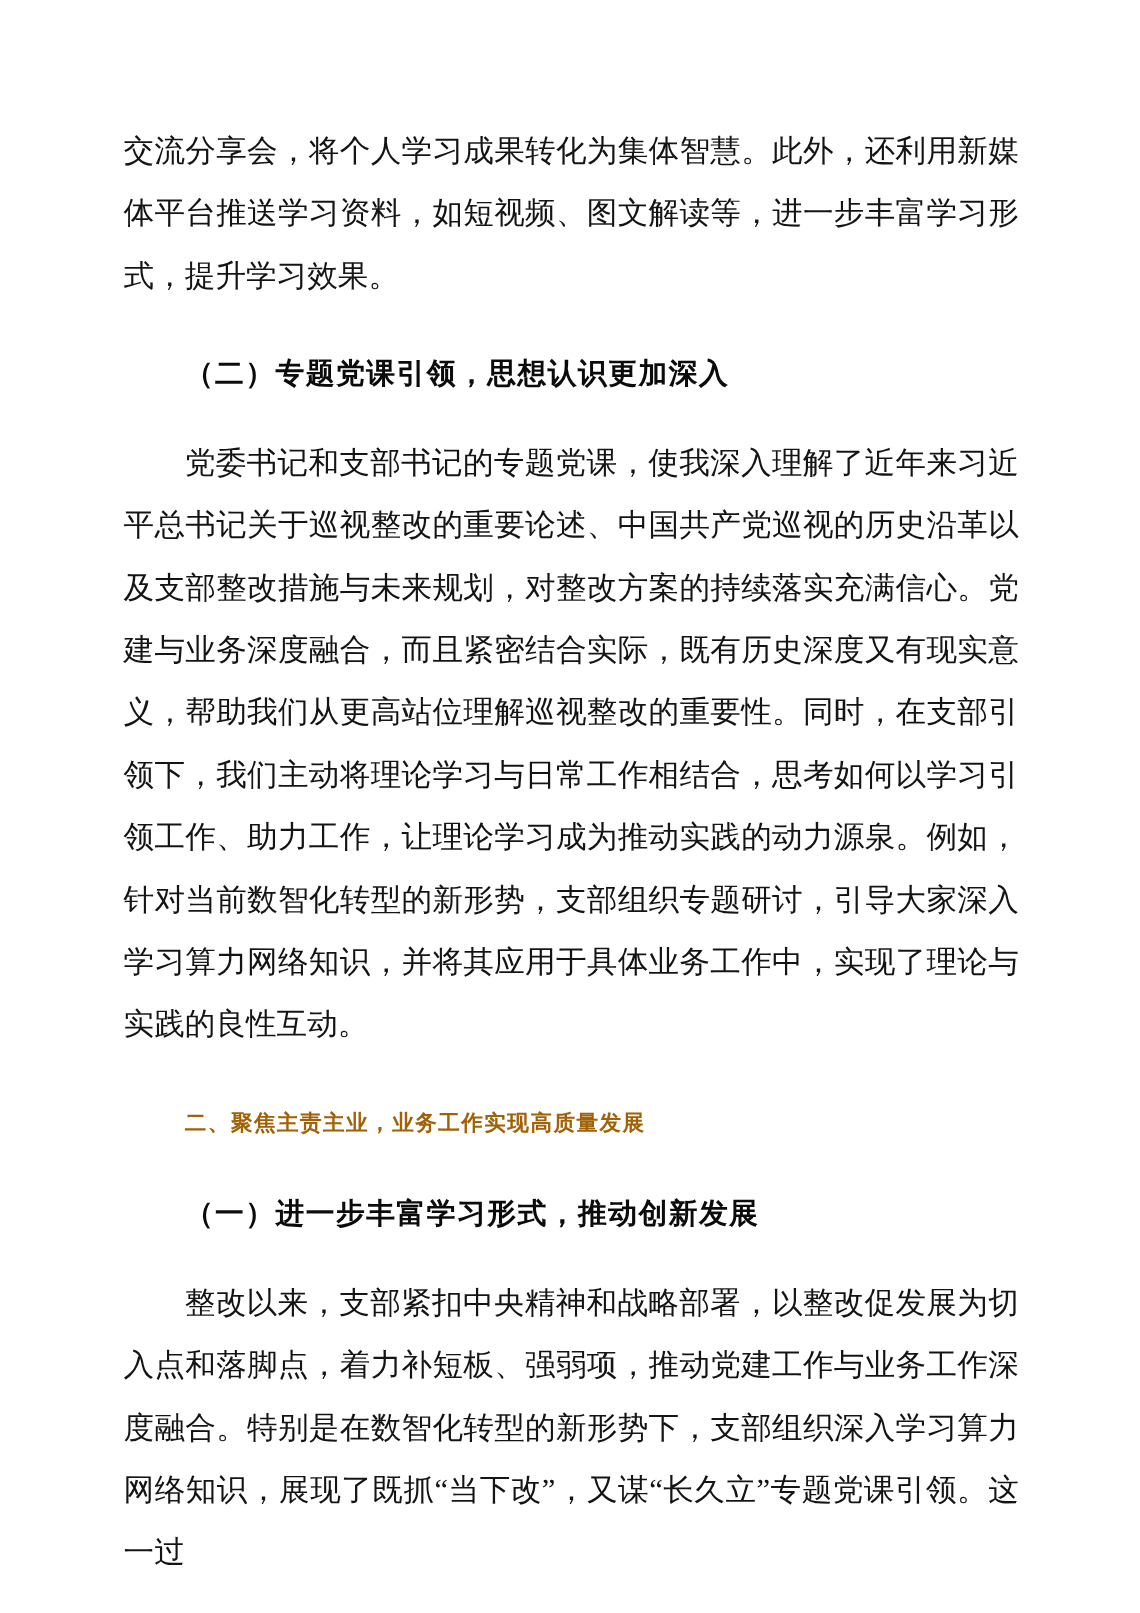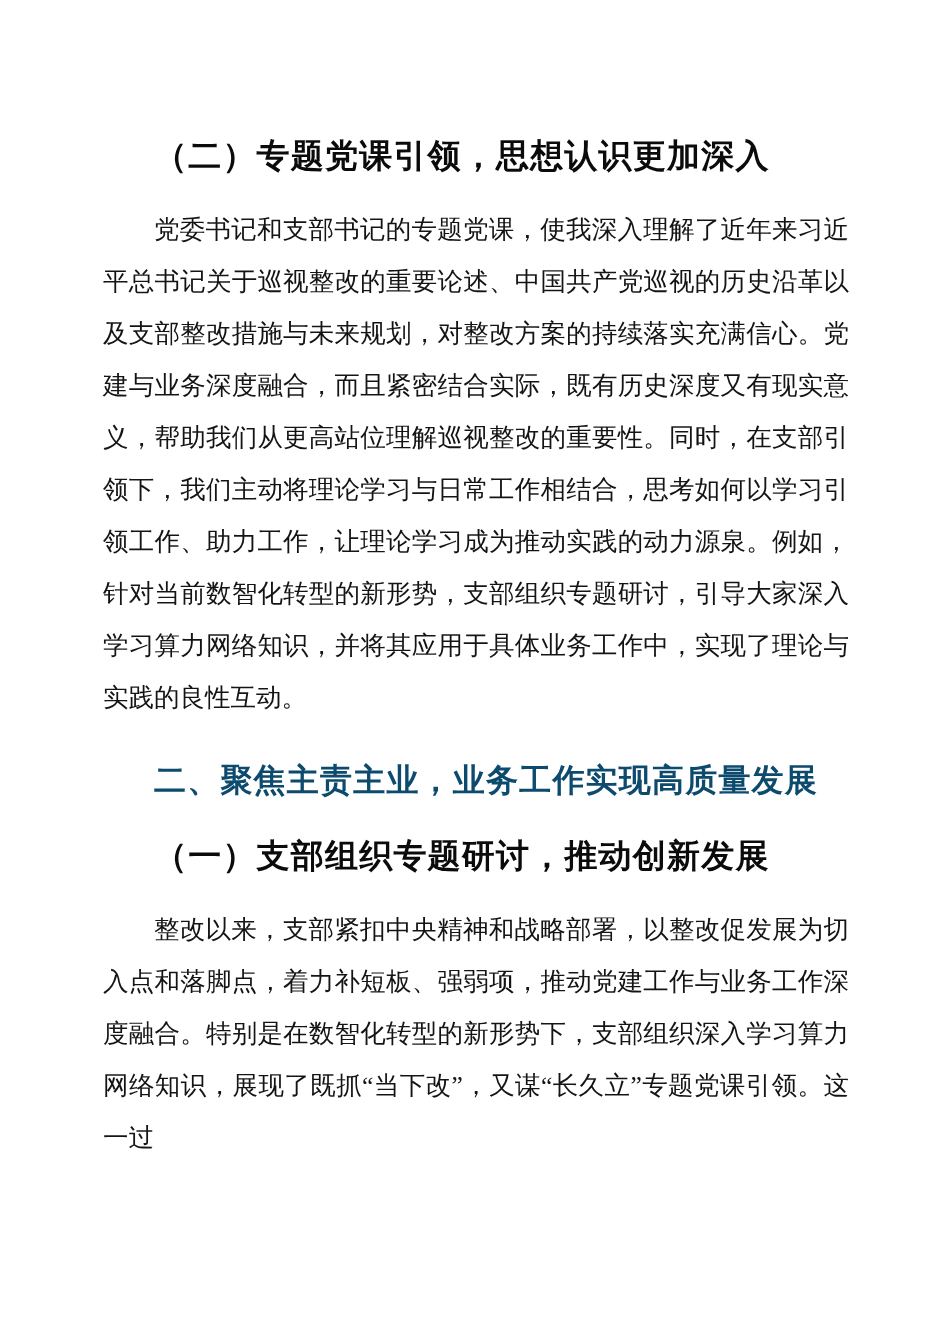--- a/index.html
+++ b/index.html
@@ -36,56 +36,57 @@
     font-weight: 400;
     word-break: break-all;
     -webkit-font-smoothing: antialiased;
   }
   .para.no-indent {
     text-indent: 0;
   }
   
   .heading {
     margin: 0;
-    font-size: 33px;
+    font-size: 24px;
     line-height: 52px;
     color: #0b0b0b;
     font-weight: 700;
     text-indent: 51px;
     text-align: left;
     letter-spacing: 1.2px;
     word-break: break-all;
   }
   .heading-major {
     margin: 0;
-    font-size: 32px;
+    font-size: 18px;
     line-height: 52px;
-    color: #0c4a6e;
+    color: #a16207;
     font-weight: 700;
     text-indent: 51px;
     text-align: left;
     letter-spacing: 1.2px;
     word-break: break-all;
   }
   
   .gap-before-heading { margin-top: 30px; }
   .gap-after-heading { margin-top: 22px; }
   .gap-between { margin-top: 24px; }
 </style>
 </head>
 <body>
 
 <div class="page">
   <div class="content">
 
+    <p class="para no-indent">交流分享会，将个人学习成果转化为集体智慧。此外，还利用新媒体平台推送学习资料，如短视频、图文解读等，进一步丰富学习形式，提升学习效果。</p>
 
     <h3 class="heading gap-before-heading">（二）专题党课引领，思想认识更加深入</h3>
 
     <p class="para gap-after-heading">党委书记和支部书记的专题党课，使我深入理解了近年来习近平总书记关于巡视整改的重要论述、中国共产党巡视的历史沿革以及支部整改措施与未来规划，对整改方案的持续落实充满信心。党建与业务深度融合，而且紧密结合实际，既有历史深度又有现实意义，帮助我们从更高站位理解巡视整改的重要性。同时，在支部引领下，我们主动将理论学习与日常工作相结合，思考如何以学习引领工作、助力工作，让理论学习成为推动实践的动力源泉。例如，针对当前数智化转型的新形势，支部组织专题研讨，引导大家深入学习算力网络知识，并将其应用于具体业务工作中，实现了理论与实践的良性互动。</p>
 
     <h2 class="heading-major gap-before-heading">二、聚焦主责主业，业务工作实现高质量发展</h2>
 
-    <h3 class="heading gap-between">（一）支部组织专题研讨，推动创新发展</h3>
+    <h3 class="heading gap-between">（一）进一步丰富学习形式，推动创新发展</h3>
 
     <p class="para gap-after-heading">整改以来，支部紧扣中央精神和战略部署，以整改促发展为切入点和落脚点，着力补短板、强弱项，推动党建工作与业务工作深度融合。特别是在数智化转型的新形势下，支部组织深入学习算力网络知识，展现了既抓“当下改”，又谋“长久立”专题党课引领。这一过</p>
 
   </div>
 </div>
 
 </body></html>

